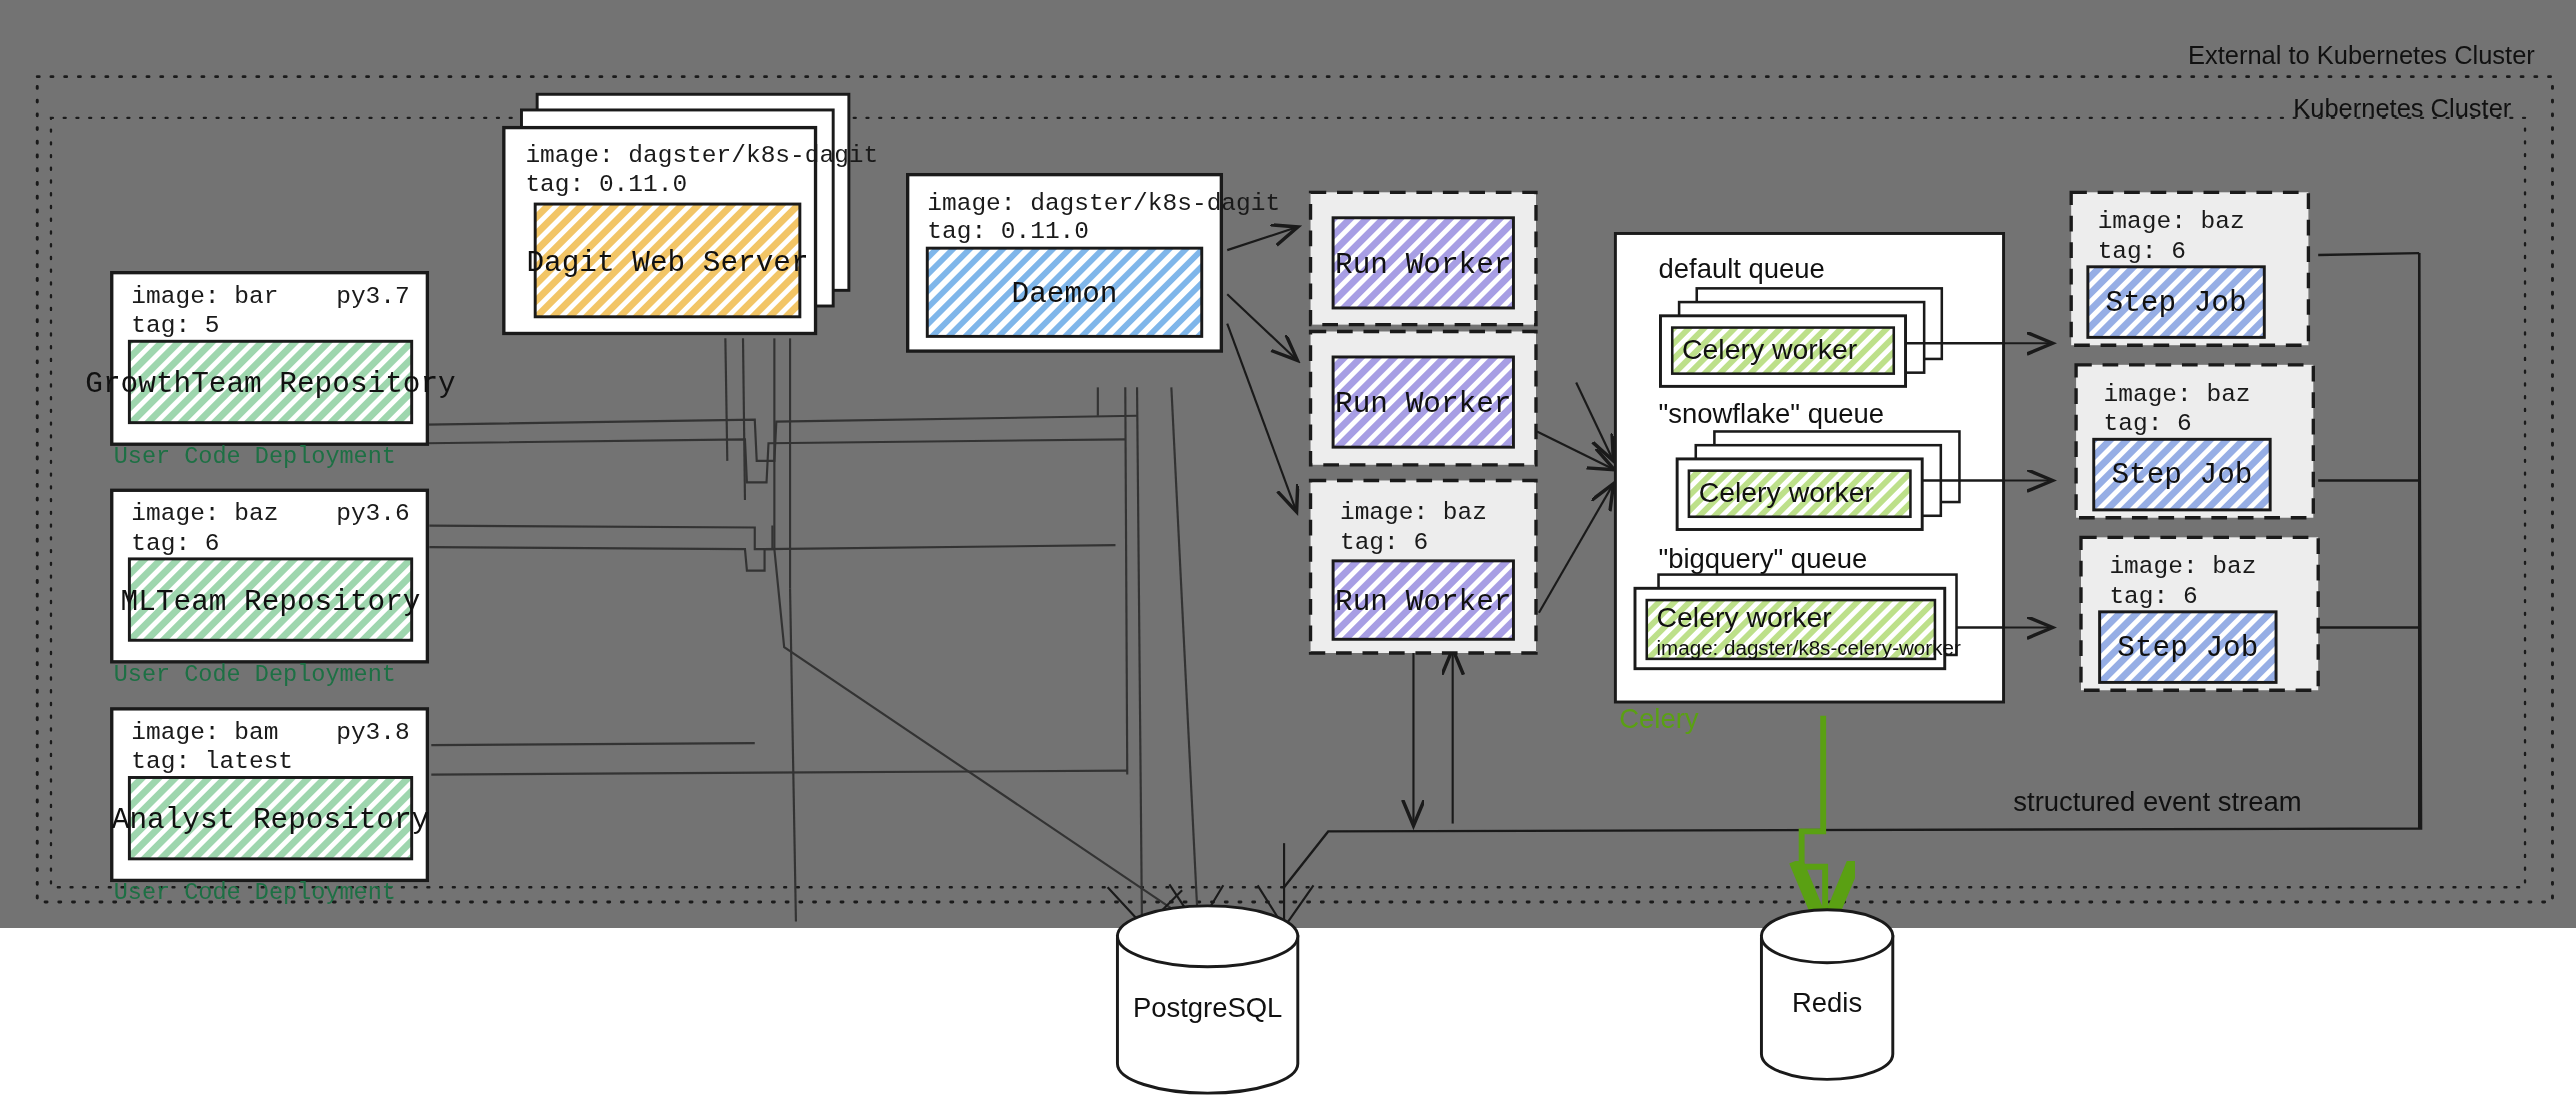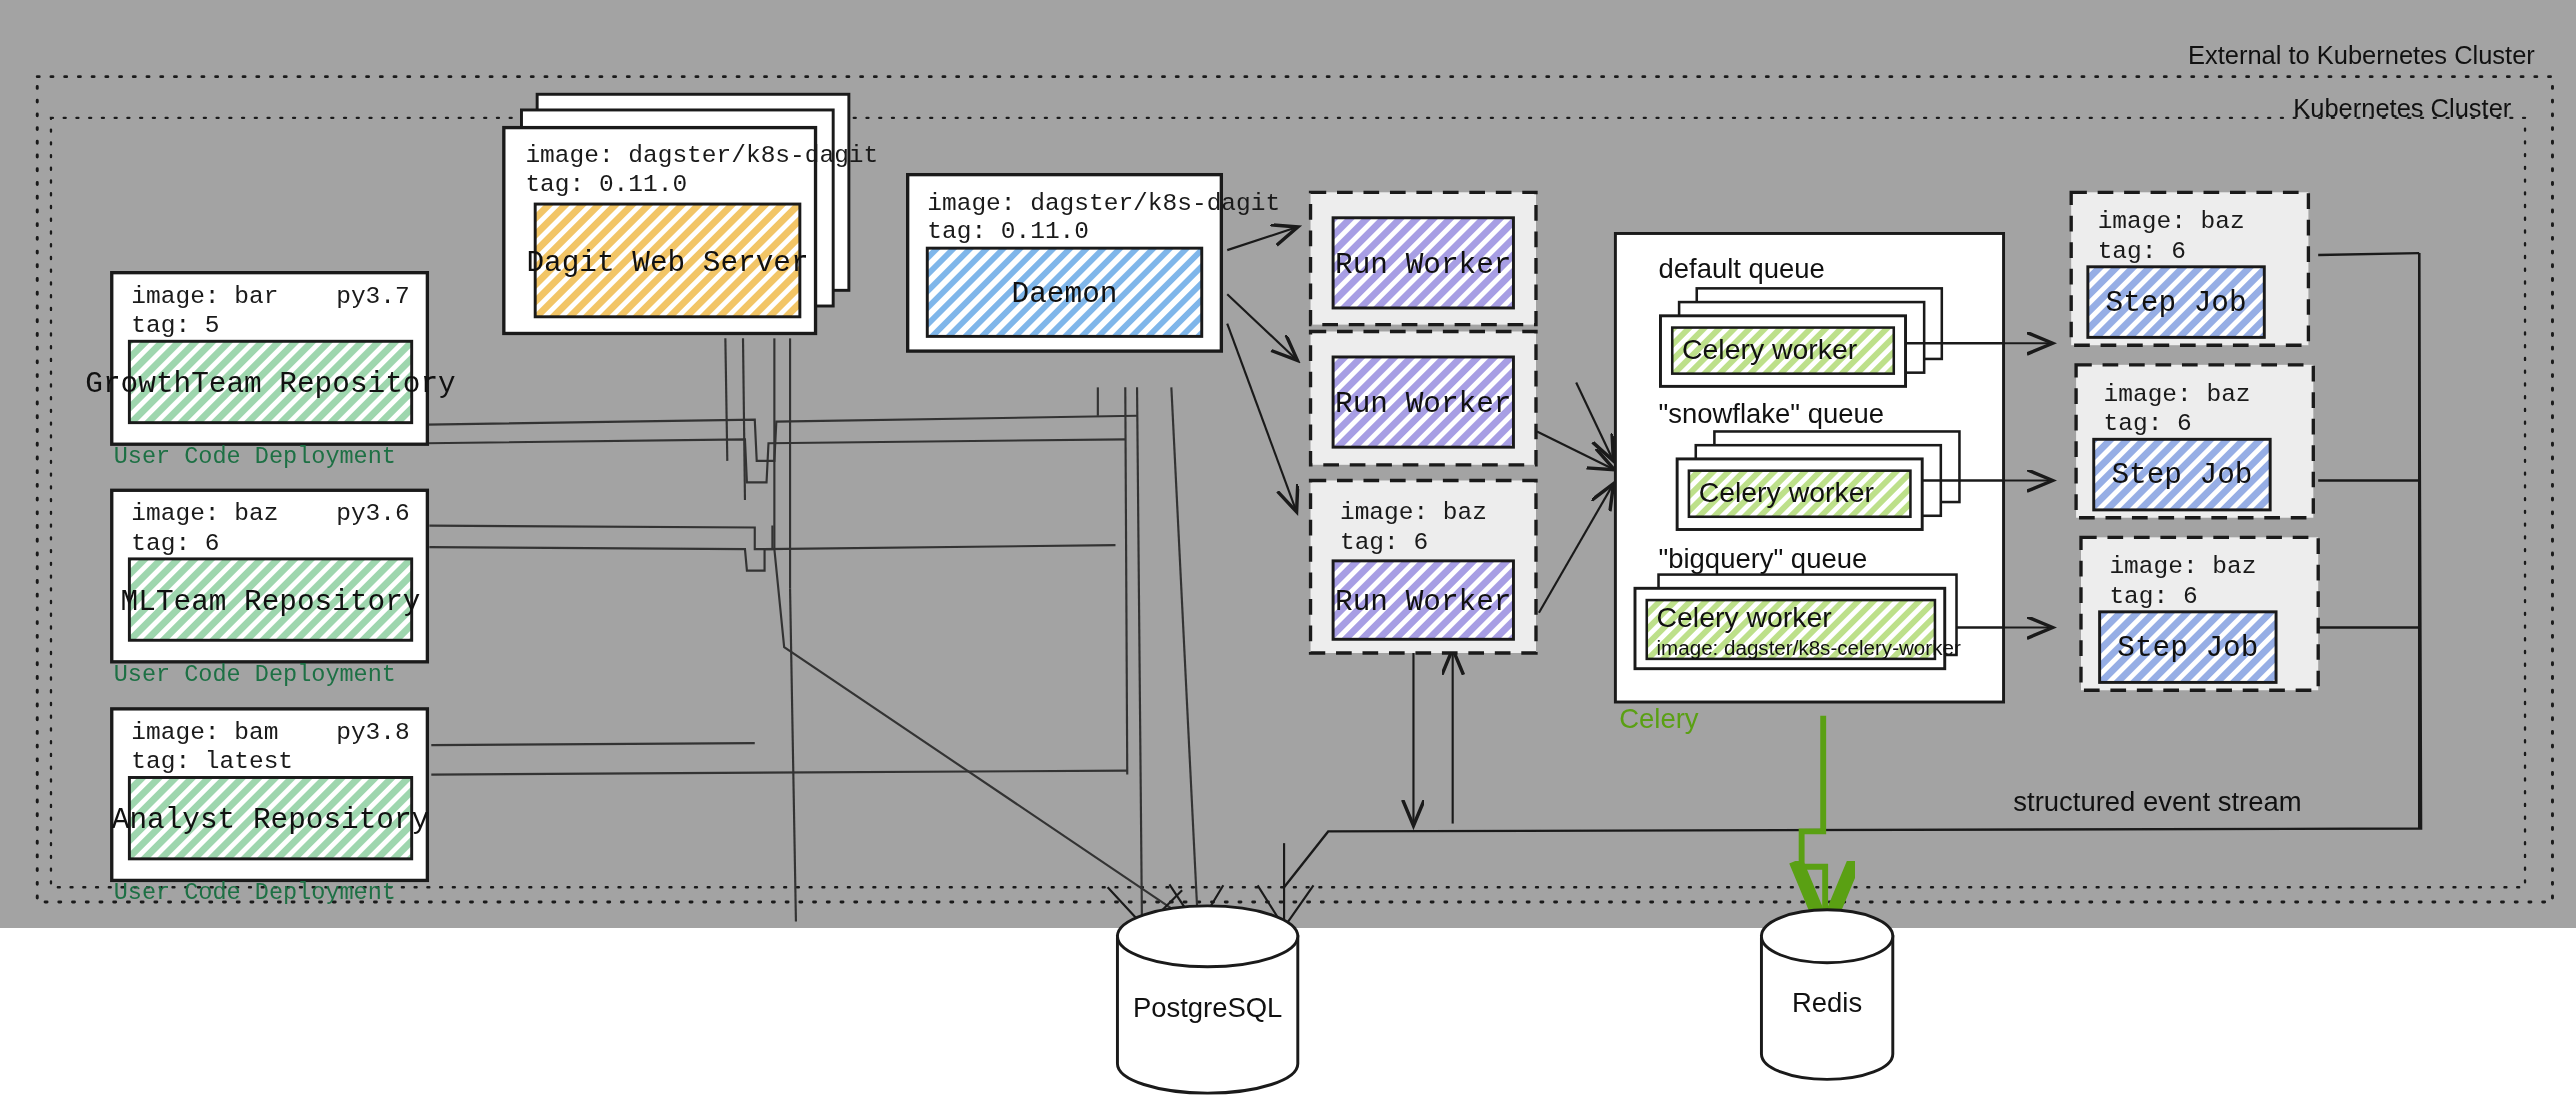--- a/index.html
+++ b/index.html
@@ -1,17 +1,17 @@
 <!DOCTYPE html>
 <html><head>
 <meta charset="utf-8">
 <style>
   html,body{margin:0;padding:0;background:#ffffff;}
   body{width:2576px;height:1108px;overflow:hidden;font-family:"Liberation Sans",sans-serif;}
-  #stage{position:relative;width:2576px;height:928px;background:#a3a3a3;}
+  #stage{position:relative;width:2576px;height:928px;background:#737373;}
   svg{position:absolute;left:0;top:0;width:2576px;height:1108px;}
   .mono{font-family:"Liberation Mono",monospace;}
   .sans{font-family:"Liberation Sans",sans-serif;}
   text{dominant-baseline:middle;}
   .boundary-label{font-size:26px;fill:#111;}
   .meta{font-size:25px;fill:#1a1a1a;}
   .nodelabel{font-size:30px;fill:#111;}
   .queuelabel{font-size:28px;fill:#111;}
   .celeryworker{font-size:29px;fill:#111;}
   .celeryimg{font-size:21px;fill:#111;}

